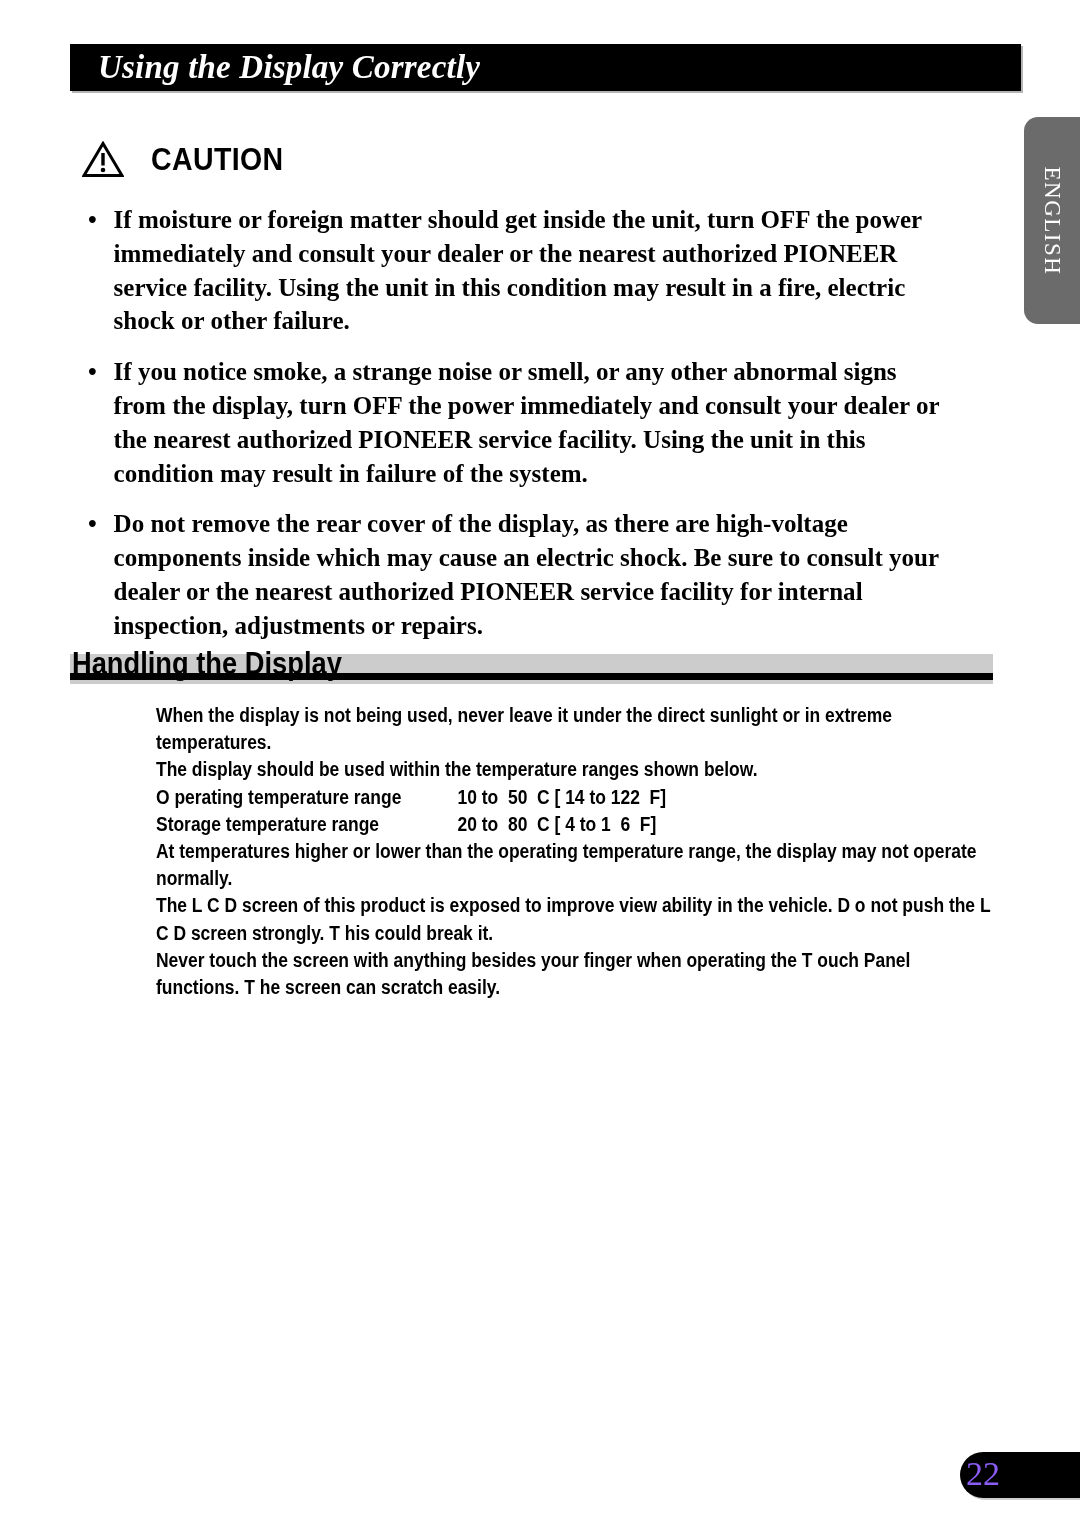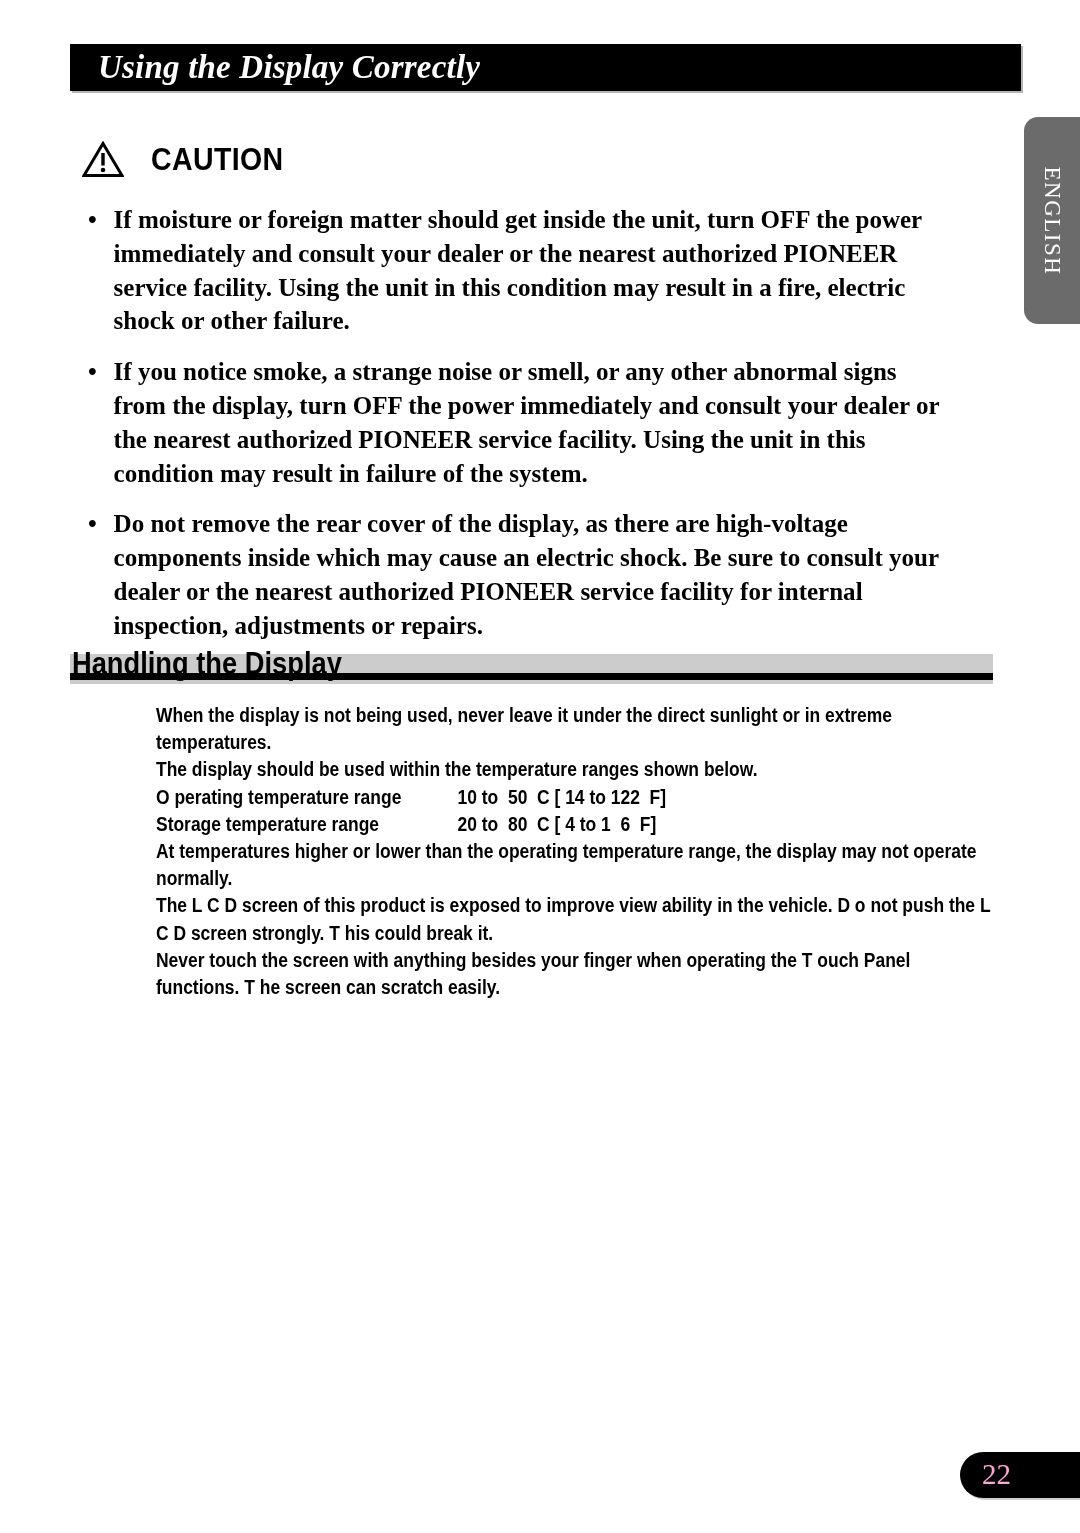--- a/index.html
+++ b/index.html
@@ -190,26 +190,26 @@
     right: 0;
     top: 1452px;
     width: 120px;
     height: 46px;
     background: #000000;
     border-radius: 23px 0 0 23px;
     box-shadow: 2px 2px 0 0 #cfcfcf;
   }
   #page-badge .page-number {
     position: absolute;
-    left: 22px;
+    left: 6px;
     top: 50%;
     transform: translateY(-53%);
-    color: #f9a8d4;
-    font-family: "Liberation Serif", "DejaVu Serif", serif;
-    font-size: 29px;
+    color: #8b5cf6;
+    font-family: "Liberation Serif", "DejaVu Serif", serif;
+    font-size: 34px;
   }
 </style>
 </head>
 <body>
 
 <div id="title-bar">
   <div class="title-text">Using the Display Correctly</div>
 </div>
 
 <div id="language-tab">

